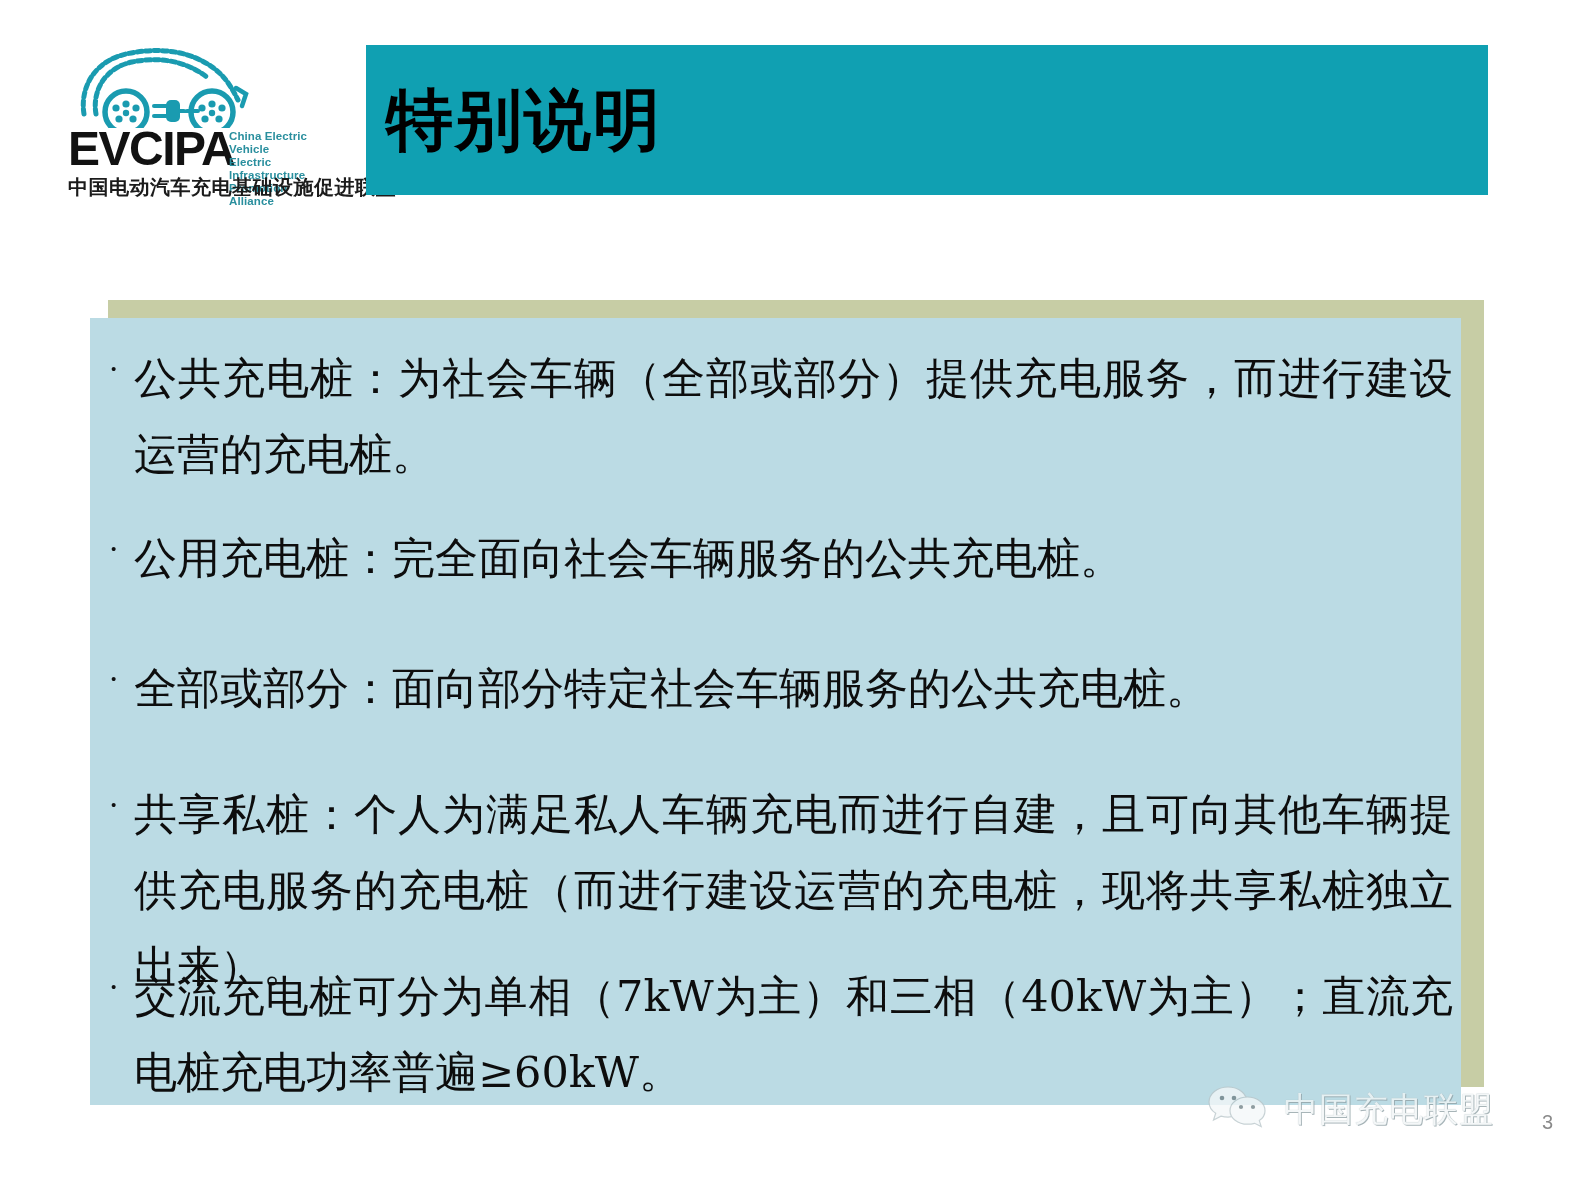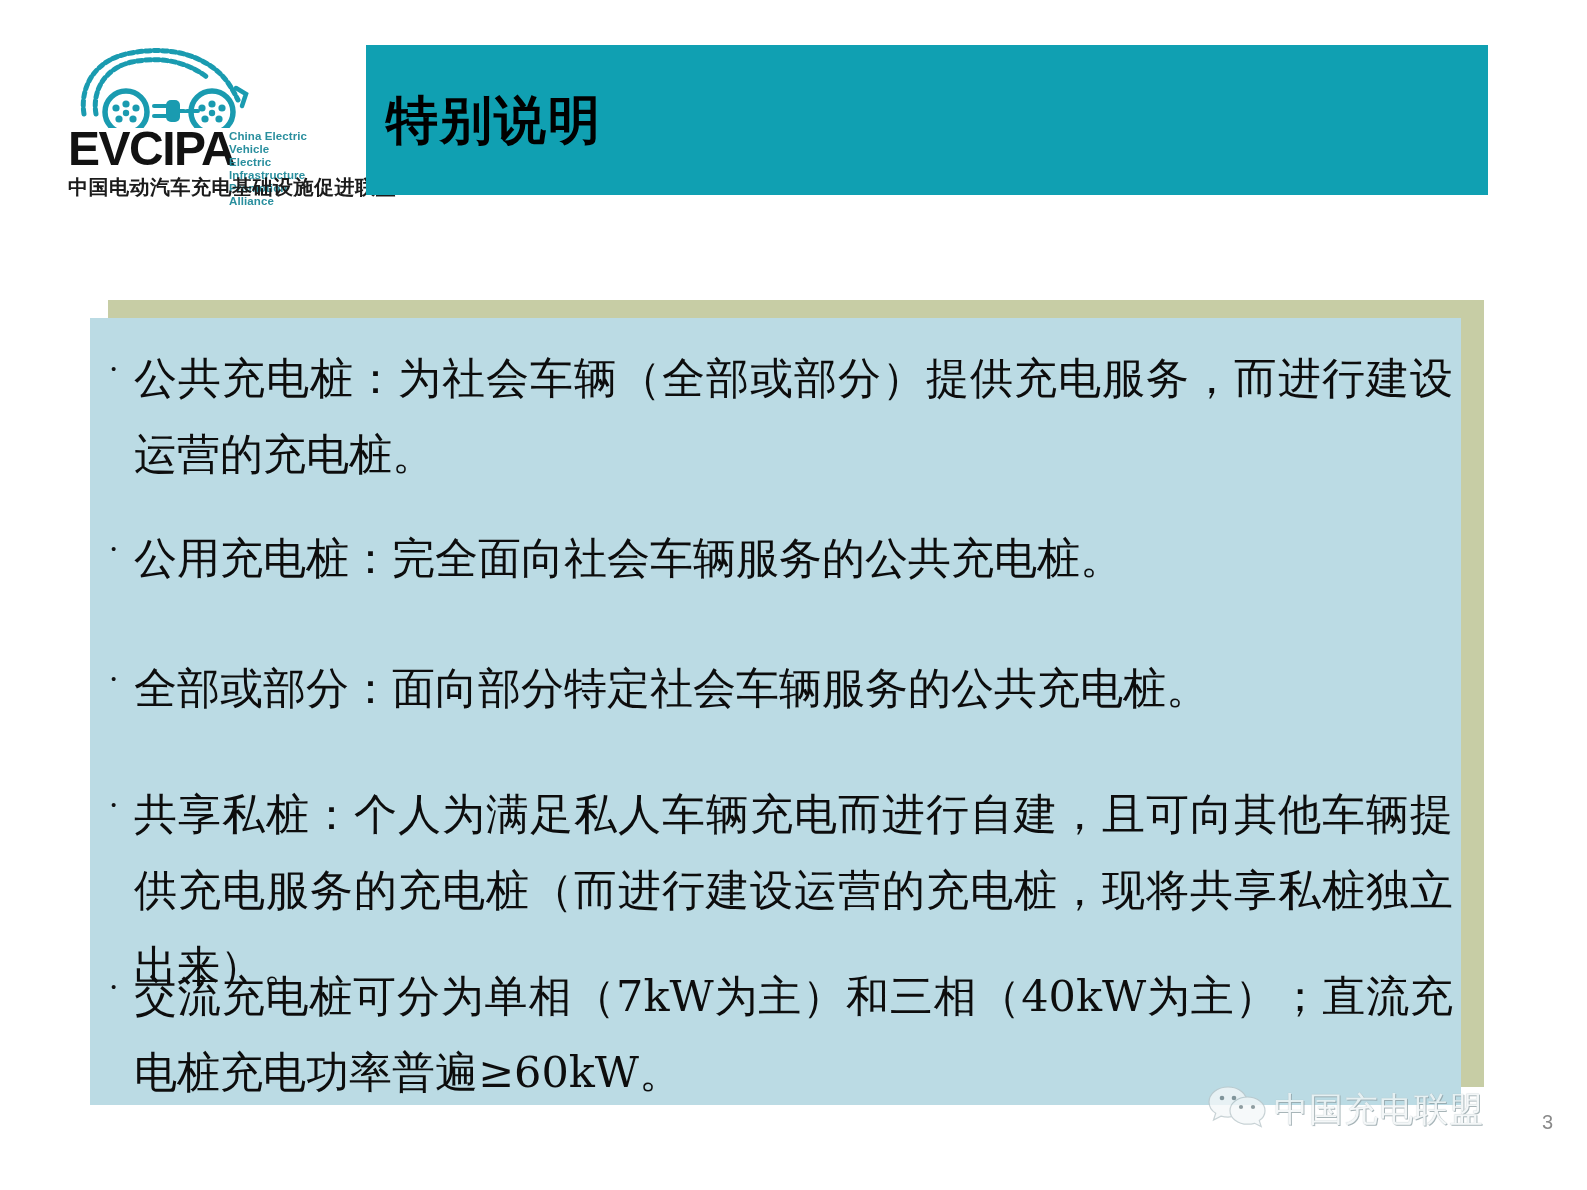--- a/index.html
+++ b/index.html
@@ -79,23 +79,23 @@
     width: 1122px;
     height: 150px;
     background: #10a0b2;
     box-sizing: border-box;
   }
   #title-text {
     position: absolute;
     left: 20px;
     top: 50%;
     transform: translateY(-50%);
-    font-family: Liberation Sans, sans-serif;
-    font-weight: bold;
-    font-size: 52px;
+    font-family: Liberation Serif, serif;
+    font-weight: bold;
+    font-size: 67px;
     line-height: 80px;
     color: #000000;
     letter-spacing: 2px;
     white-space: nowrap;
   }
 
   
   #content-shadow {
     position: absolute;
     left: 108px;
@@ -149,21 +149,21 @@
   #bullet-3 { top: 458px; }
   #bullet-4 { top: 640px; }
 
   
   #watermark {
     position: absolute;
     left: 1208px;
     top: 1085px;
     display: flex;
     align-items: center;
-    gap: 8px;
+    gap: 18px;
     opacity: 0.78;
   }
   #watermark-text {
     font-family: "DejaVu Sans", "Liberation Sans", sans-serif;
     font-size: 34px;
     line-height: 38px;
     color: #f2f6f7;
     text-shadow: 0 0 1px #9aa9ad, 1px 1px 0 #8fa0a5;
     white-space: nowrap;
     letter-spacing: 1px;

